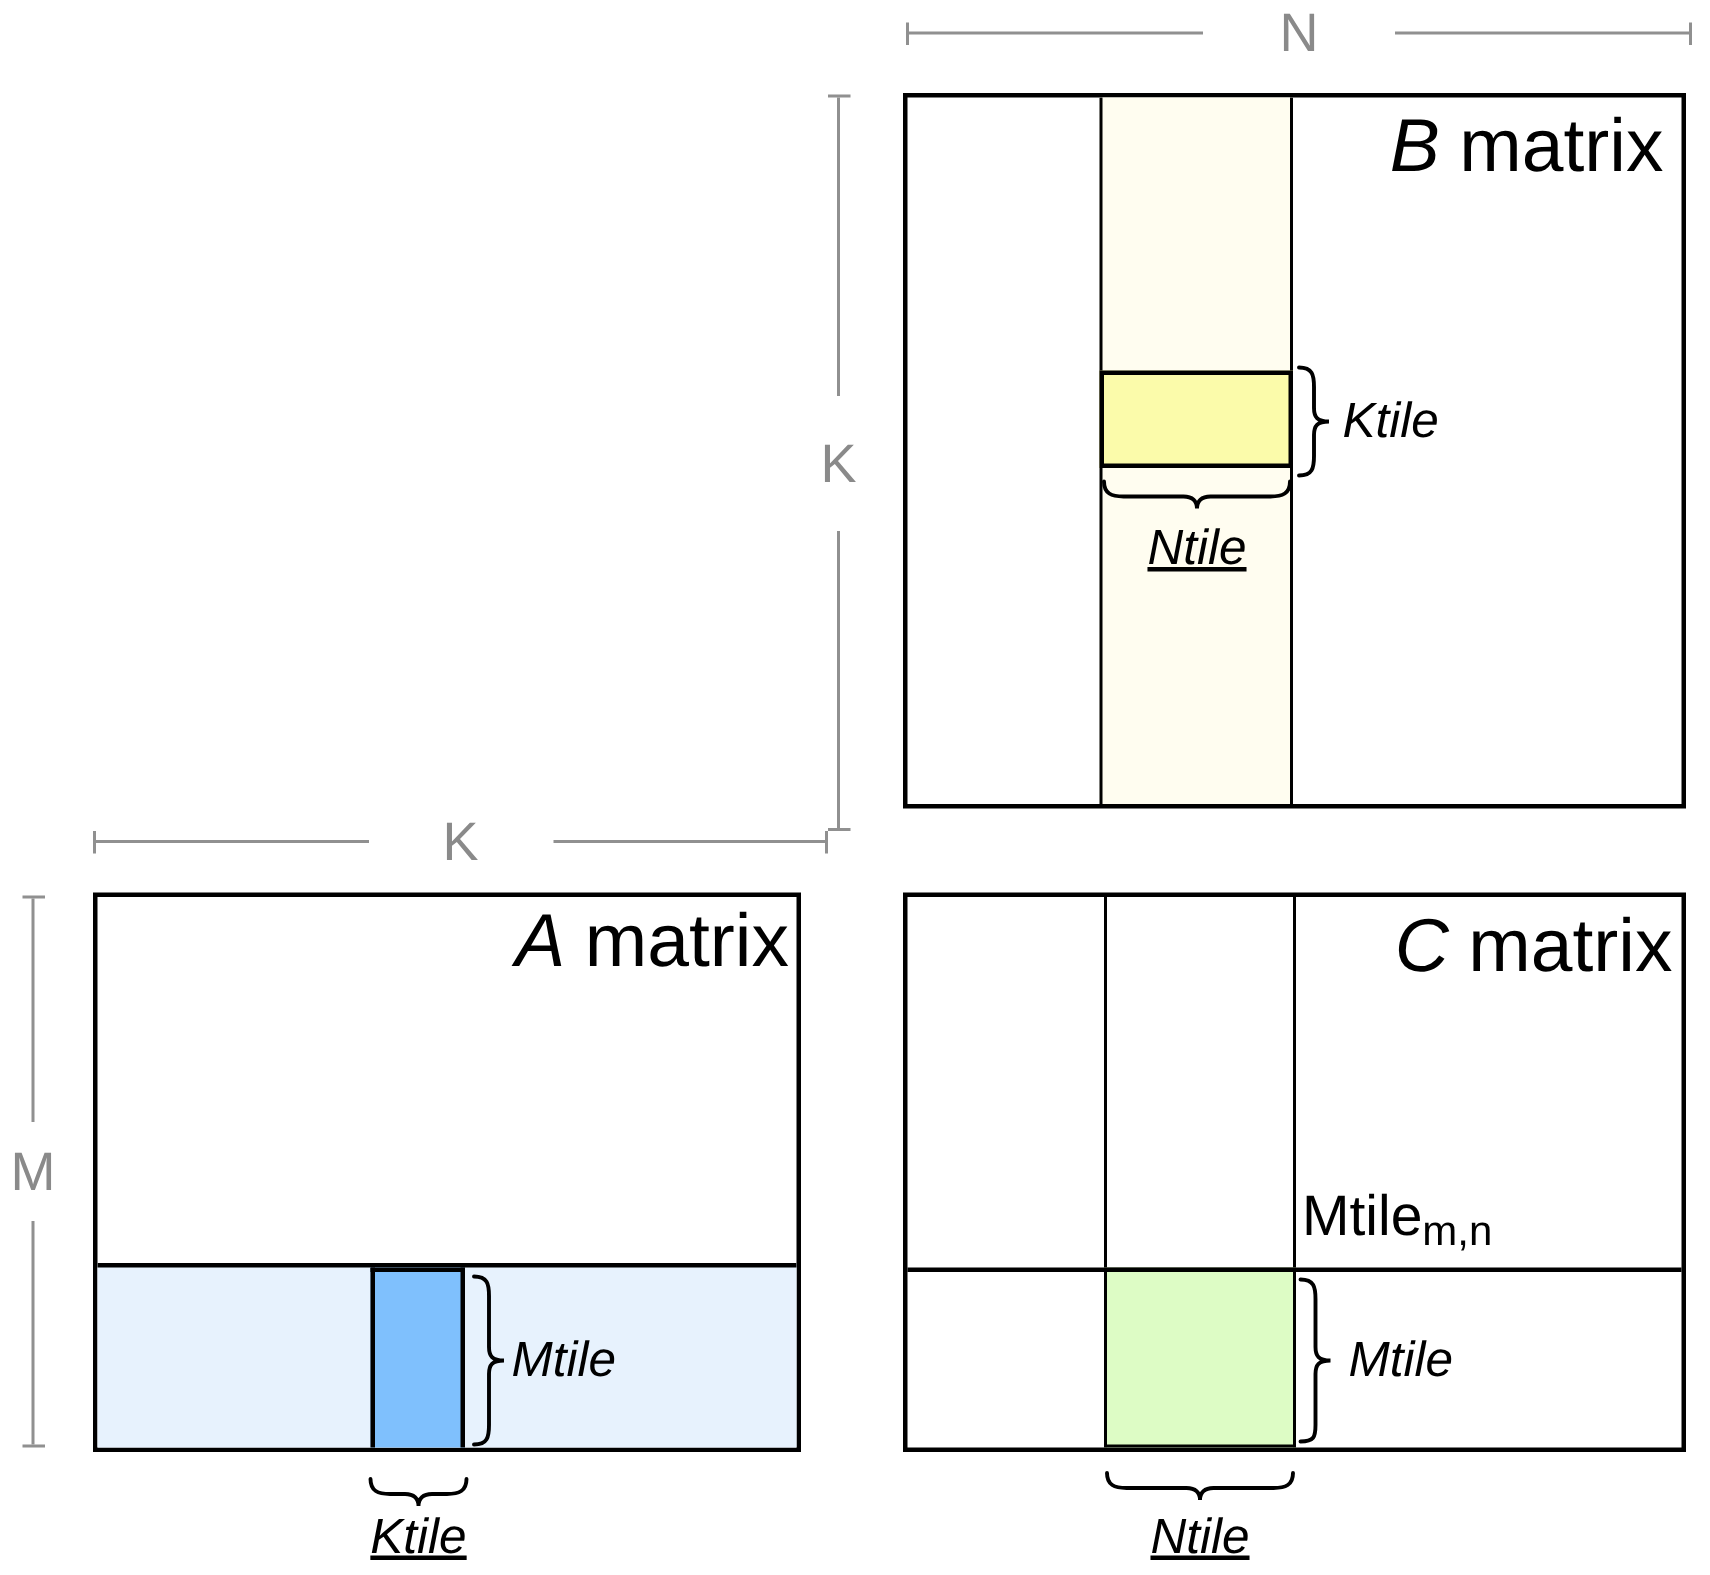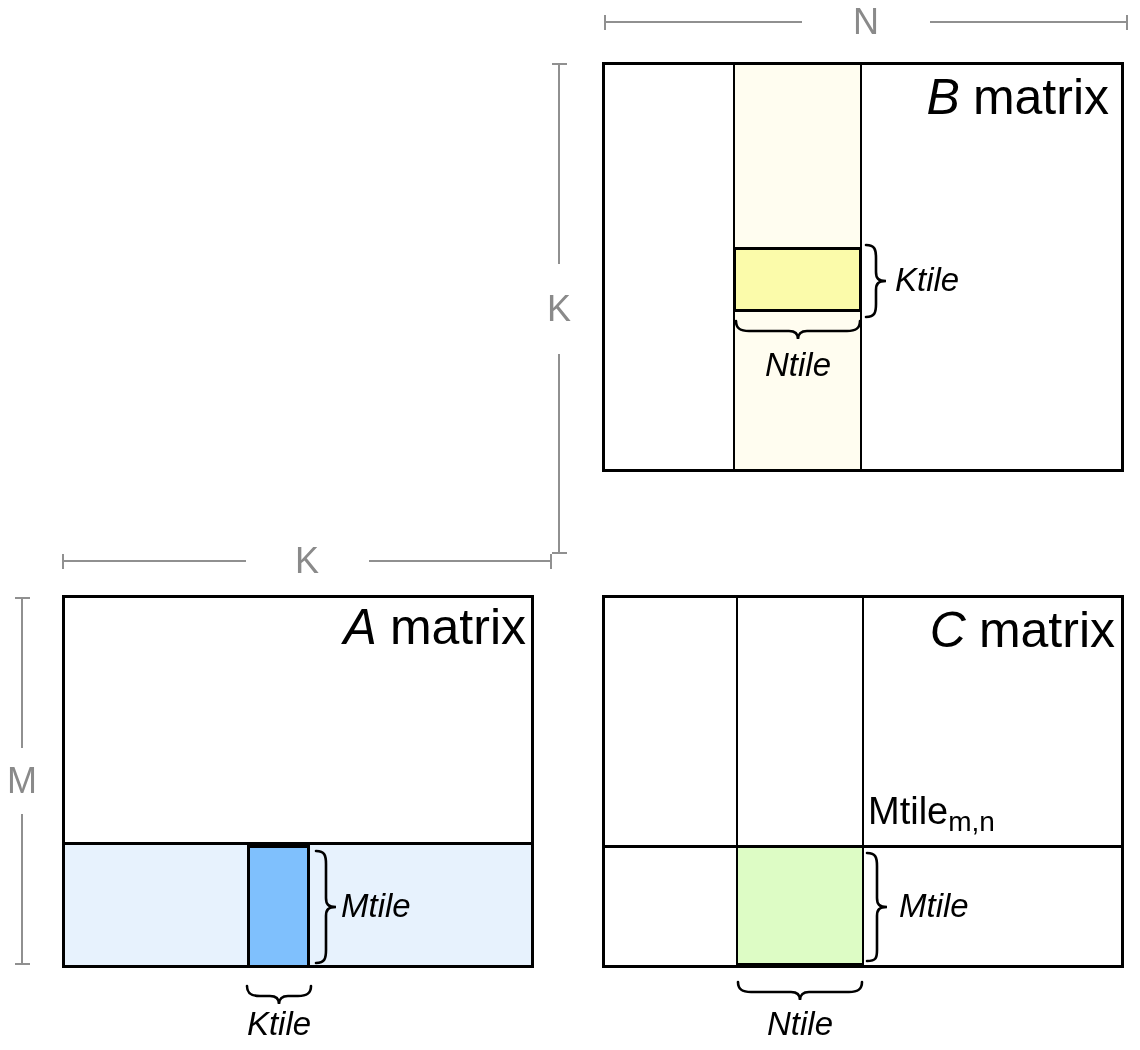--- a/index.html
+++ b/index.html
@@ -2,21 +2,21 @@
 <html><head>
 <meta charset="utf-8">
 <style>
   html,body { margin:0; padding:0; background:#ffffff; }
   .canvas {
     position:relative; width:1140px; height:1050px; background:#ffffff;
     font-family:"Liberation Sans", sans-serif; color:#000; overflow:hidden;
   }
   
   .matrix { position:absolute; box-sizing:border-box; background:#fff; border:3px solid #000; }
-  .matrix-b { left:602px; top:62px;  width:522px; height:410px; }
+  .matrix-b { left:602px; top:62px;  width:522px; height:477px; }
   .matrix-a { left:62px;  top:595px; width:472px; height:373px; }
   .matrix-c { left:602px; top:595px; width:522px; height:373px; }
 
   .mtitle { position:absolute; font-size:50px; line-height:1; white-space:nowrap; }
   .mtitle .it { font-style:italic; margin-right:13px; }
   .mtitle-b { top:7px;  right:12px; }
   .mtitle-a { top:4px;  right:5px;  }
   .mtitle-c { top:7px;  right:6px;text-align:center;  }
 
   
@@ -50,21 +50,21 @@
   .dim-v { position:absolute; display:flex; flex-direction:column; align-items:center; width:16px; }
   .dim-v .tick { height:2px; width:15px; background:#909090; flex:0 0 auto; }
   .dim-v .seg  { flex:1; width:2px; background:#909090; }
   .dim-v .lbl  { flex:0 0 auto; display:flex; align-items:center; justify-content:center;
                  font-size:36px; color:#8a8a8a; }
   .lblh-k { height:90px; } .lblh-m { height:66px; }
 
   
   .brace { position:absolute; }
   .tlabel { position:absolute; font-style:italic; font-size:33px; line-height:1; white-space:nowrap; }
-  .centerx { transform:translateX(-50%); }
+  .centerx { transform:translateX(-50%);text-decoration:underline; }
 </style>
 </head>
 <body>
 
 <div class="canvas">
 
   <div class="dim-h" style="left:604px; top:14px; width:524px;">
     <span class="tick"></span>
     <span class="seg"></span>
     <span class="lbl lblw-n">N</span>

